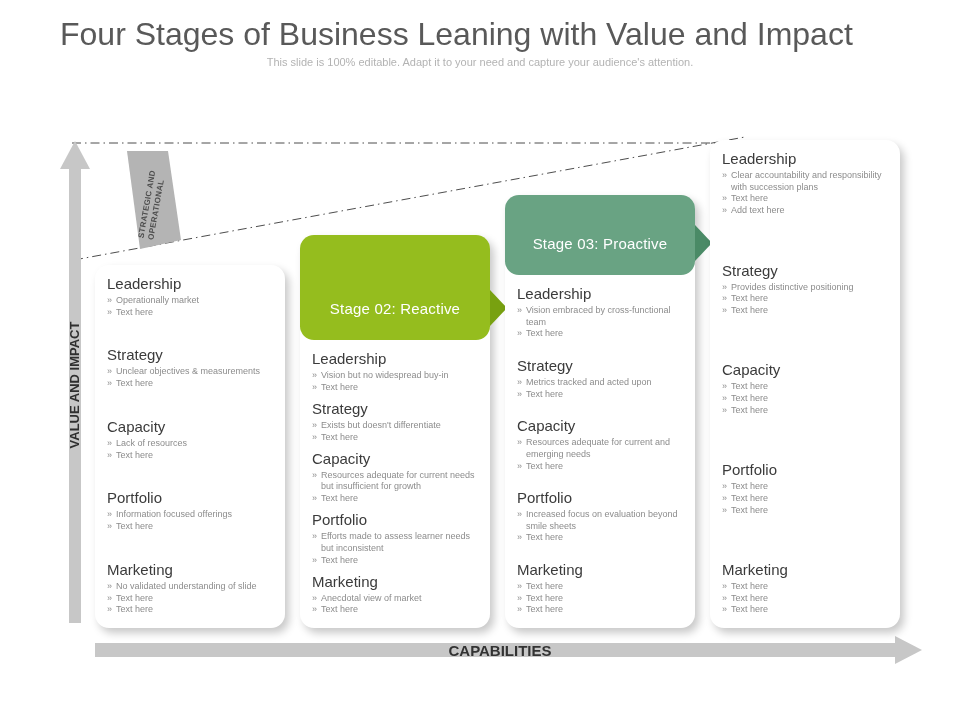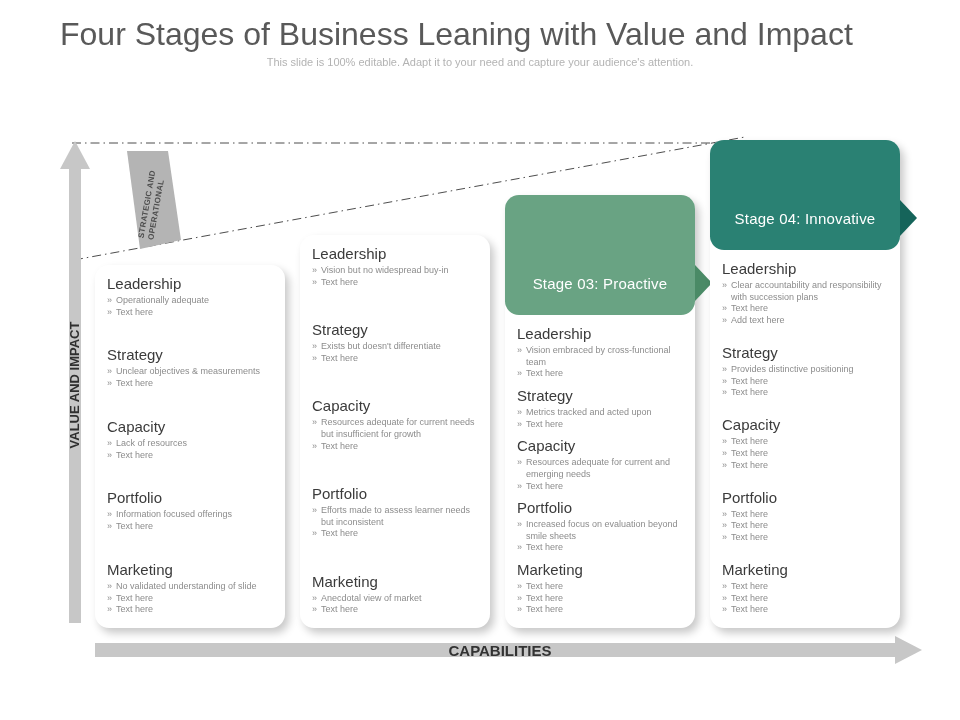--- a/index.html
+++ b/index.html
@@ -24,21 +24,21 @@
     position:absolute;width:190px;bottom:0;
     display:flex;flex-direction:column;
     background:#ffffff;border-radius:14px;
     box-shadow:4px 5px 9px rgba(0,0,0,0.22);
   }
   .stage-1{left:0;top:125px}
   .stage-2{left:205px;top:95px}
   .stage-3{left:410px;top:55px}
   .stage-4{left:615px;top:0}
   .stage-header{
-    position:relative;flex:0 0 auto;height:120px;
+    position:relative;flex:0 0 auto;height:80px;
     background:var(--c);border-radius:14px;
   }
   .stage-2 .stage-header{height:105px}
   .stage-4 .stage-header{height:110px}
   .stage-ribbon{
     position:absolute;left:0;right:0;bottom:13px;height:37px;
     background:var(--c);
     display:flex;align-items:center;justify-content:center;
   }
   .stage-ribbon::after{
@@ -88,21 +88,21 @@
   <text x="500" y="656" text-anchor="middle" font-size="15" font-weight="bold" fill="#333333">CAPABILITIES</text>
 </svg>
 
 <div id="stages-row">
   <div class="stage-card stage-1" style="--c: #a5a836; --cd: #878a1e;">
     <div class="stage-body">
         <div class="section">
           <div class="sec-heading">Leadership</div>
           <div class="bullet">
             <span class="glyph">»</span>
-            <span class="btext">Operationally adequate</span>
+            <span class="btext">Operationally market</span>
           </div>
           <div class="bullet">
             <span class="glyph">»</span>
             <span class="btext">Text here</span>
           </div>
         </div>
         <div class="section">
           <div class="sec-heading">Strategy</div>
           <div class="bullet">
             <span class="glyph">»</span>
@@ -147,20 +147,25 @@
           </div>
           <div class="bullet">
             <span class="glyph">»</span>
             <span class="btext">Text here</span>
           </div>
         </div>
       </div>
   </div>
 
   <div class="stage-card stage-2" style="--c: #95bd1e; --cd: #78a110;">
+    <div class="stage-header">
+      <div class="stage-ribbon">
+        <span class="stage-title">Stage 02: Reactive</span>
+      </div>
+    </div>
     <div class="stage-body">
         <div class="section">
           <div class="sec-heading">Leadership</div>
           <div class="bullet">
             <span class="glyph">»</span>
             <span class="btext">Vision but no widespread buy-in</span>
           </div>
           <div class="bullet">
             <span class="glyph">»</span>
             <span class="btext">Text here</span>
@@ -276,25 +281,20 @@
           </div>
           <div class="bullet">
             <span class="glyph">»</span>
             <span class="btext">Text here</span>
           </div>
         </div>
       </div>
   </div>
 
   <div class="stage-card stage-4" style="--c: #2a8173; --cd: #15645a;">
-    <div class="stage-header">
-      <div class="stage-ribbon">
-        <span class="stage-title">Stage 04: Innovative</span>
-      </div>
-    </div>
     <div class="stage-body">
         <div class="section">
           <div class="sec-heading">Leadership</div>
           <div class="bullet">
             <span class="glyph">»</span>
             <span class="btext">Clear accountability and responsibility with succession plans</span>
           </div>
           <div class="bullet">
             <span class="glyph">»</span>
             <span class="btext">Text here</span>

